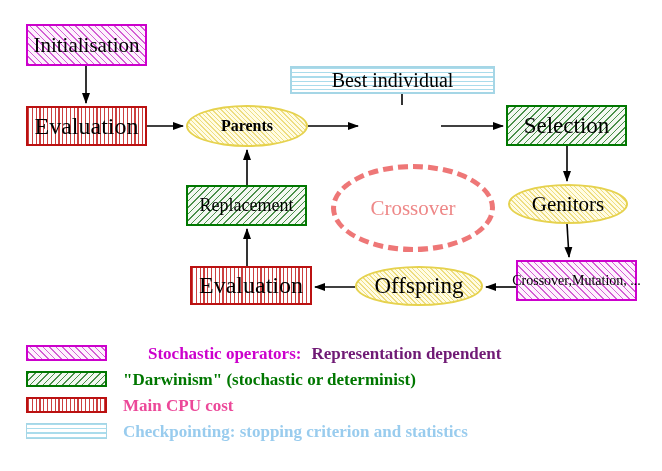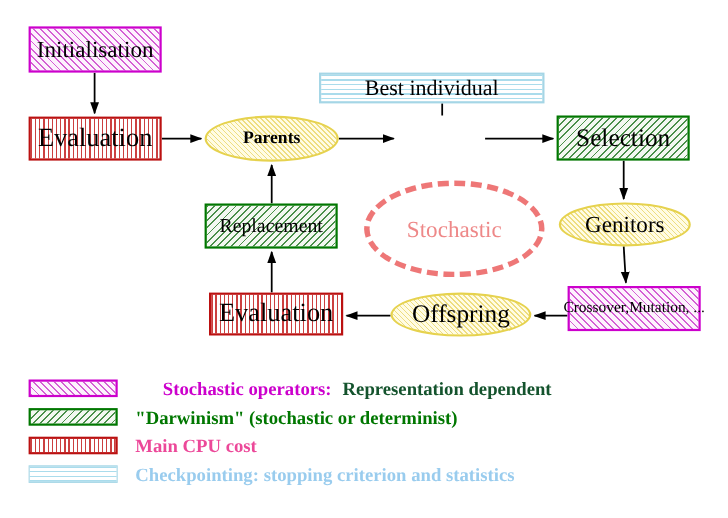--- a/index.html
+++ b/index.html
@@ -54,21 +54,21 @@
   .swatch { position:absolute; left:26px; width:81px; height:16px; box-sizing:border-box; z-index:2; }
   .swatch.hatch-magenta, .swatch.hatch-green, .swatch.stripe-red { border-width:2px; }
   .swatch.stripe-blue { border-width:1.5px; }
   #sw1 { top:345px; } #sw2 { top:371px; } #sw3 { top:397px; } #sw4 { top:423px; }
   .legend-text {
     position:absolute; left:123px; font-size:17px; font-weight:bold;
     white-space:nowrap; z-index:2;
   }
   #lt1 { top:344px; } #lt2 { top:370px; } #lt3 { top:396px; } #lt4 { top:422px; }
   .c-magenta { color:#cc00cc;margin-left:25px; }
-  .c-gold    { color:#14532d; margin-left:10px; }
+  .c-gold    { color:#701a75; margin-left:10px; }
   .c-green   { color:#007700; }
   .c-red     { color:#ec4899; }
   .c-cyan    { color:#99ccee; }
 </style>
 </head>
 <body>
 
 <div class="canvas">
 
   <svg class="arrows" width="662" height="471">
@@ -89,21 +89,21 @@
     <line x1="247" y1="266" x2="247" y2="229" stroke="#000" stroke-width="1.6" marker-end="url(#arw)"></line>
     <line x1="247" y1="185" x2="247" y2="150" stroke="#000" stroke-width="1.6" marker-end="url(#arw)"></line>
   </svg>
 
   <div id="n-init" class="node hatch-magenta">Initialisation</div>
   <div id="n-eval1" class="node stripe-red">Evaluation</div>
   <div id="n-parents" class="node ellipse-yellow">Parents</div>
   <div id="n-best" class="node stripe-blue">Best individual</div>
   <div id="n-selection" class="node hatch-green">Selection</div>
   <div id="n-replacement" class="node hatch-green">Replacement</div>
-  <div id="n-generation" class="node dashed-ellipse">Stochastic</div>
+  <div id="n-generation" class="node dashed-ellipse">Crossover</div>
   <div id="n-genitors" class="node ellipse-yellow">Genitors</div>
   <div id="n-crossover" class="node hatch-magenta">
     <span>Crossover,</span>
     <span>Mutation, ...</span>
   </div>
   <div id="n-offspring" class="node ellipse-yellow">Offspring</div>
   <div id="n-eval2" class="node stripe-red">Evaluation</div>
 
   <div id="sw1" class="swatch hatch-magenta"></div>
   <div id="lt1" class="legend-text">

